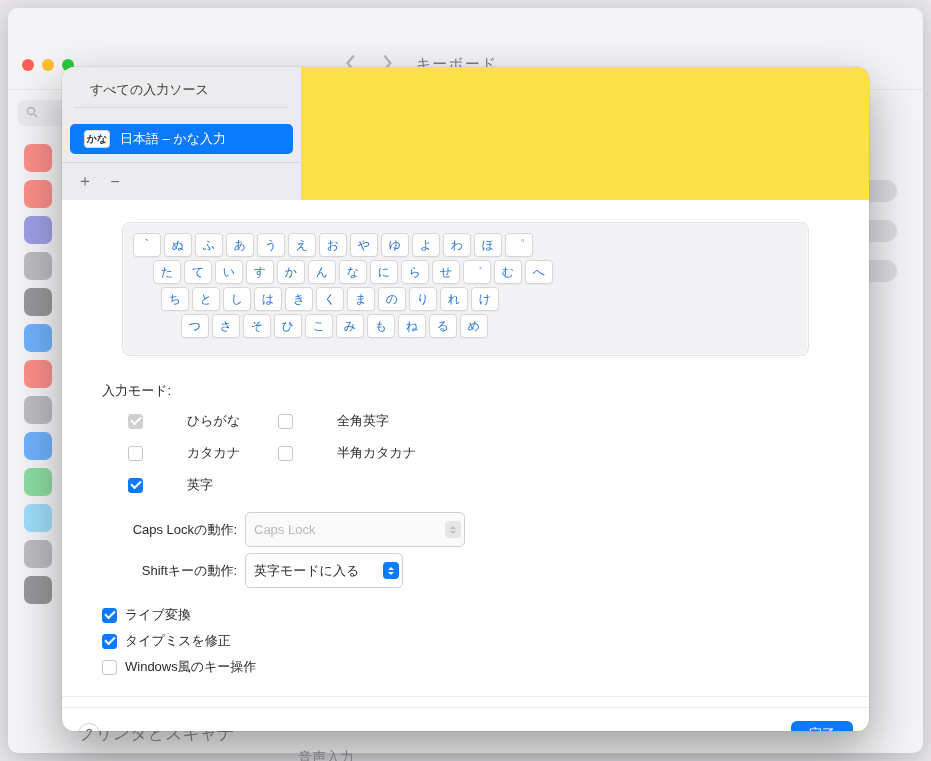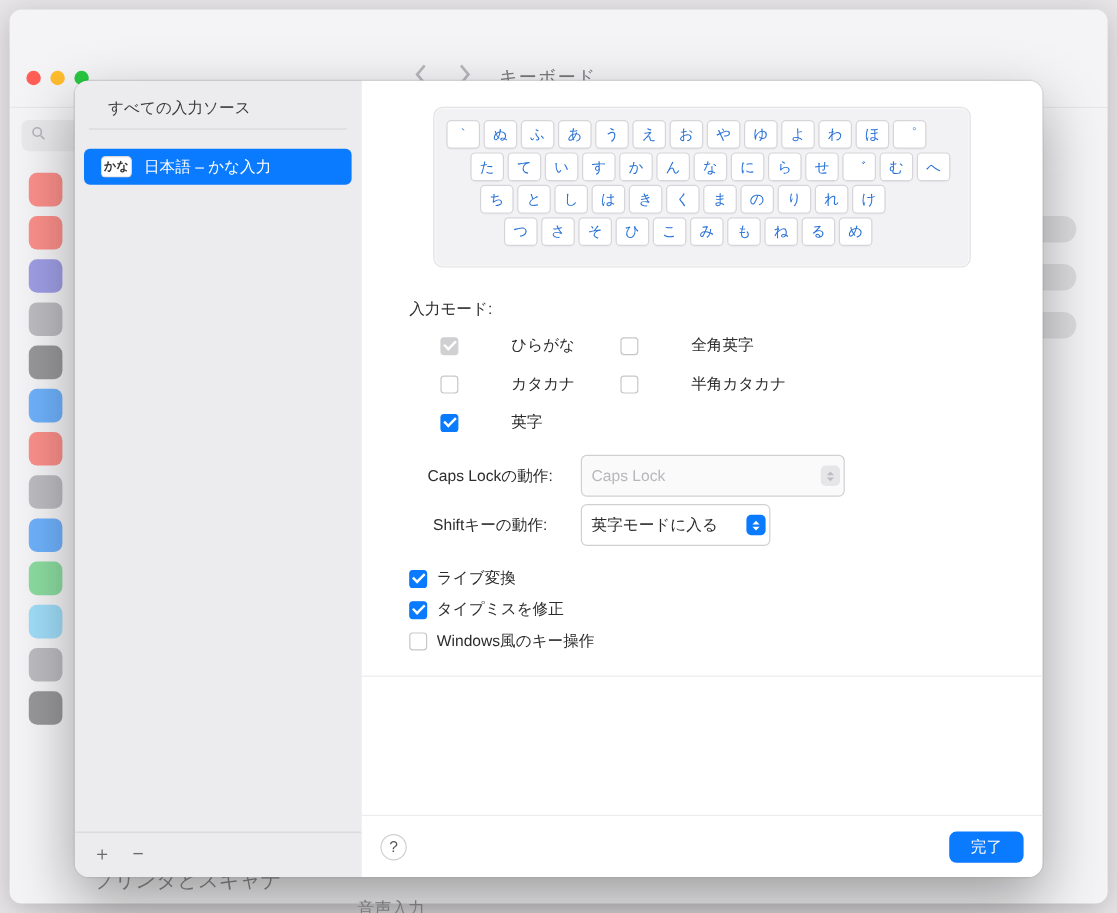--- a/index.html
+++ b/index.html
@@ -20,21 +20,21 @@
   .bg-sidebar { width: 270px; padding: 10px 10px; }
   .bg-search { height: 26px; background: #e9e8eb; border-radius: 6px; display: flex; align-items: center; padding: 0 8px; color: #a9a9ad; gap: 6px; }
   .bg-icons { margin-top: 18px; display: flex; flex-direction: column; gap: 8px; align-items: flex-start; padding-left: 6px; }
   .bg-icon { width: 28px; height: 28px; border-radius: 7px; }
   .bg-main { flex: 1; padding: 18px 20px; color: #8d8d92; font-size: 14px; position: relative; }
   .bg-block { position: absolute; right: 26px; top: 90px; width: 20px; height: 460px; display: flex; flex-direction: column; gap: 18px; }
   .bg-tog { width: 36px; height: 22px; background: #dedee1; border-radius: 11px; align-self: flex-end; }
   .bg-foot { position: absolute; bottom: 8px; left: 70px; color: #8d8d92; font-size: 17px; }
 
   
-  .sheet { position: absolute; left: 62px; top: 67px; width: 807px; height: 664px; background: #a3a3a3; border-radius: 12px; box-shadow: 0 20px 50px rgba(0,0,0,0.35), 0 0 0 1px rgba(0,0,0,0.05); display: flex; overflow: hidden; }
+  .sheet { position: absolute; left: 62px; top: 67px; width: 807px; height: 664px; background: #fde047; border-radius: 12px; box-shadow: 0 20px 50px rgba(0,0,0,0.35), 0 0 0 1px rgba(0,0,0,0.05); display: flex; overflow: hidden; flex-direction: column; }
   .sheet-left { width: 239px; background: #ececee; display: flex; flex-direction: column; }
   .sheet-left .hdr { padding: 14px 16px 8px; font-size: 13px; color: #3c3c3c; border-bottom: 1px solid #d8d8da; margin: 0 12px; }
   .src-list { flex: 1; padding: 16px 4px 8px; }
   .src-item { display: flex; align-items: center; gap: 10px; padding: 6px 14px; font-size: 13px; color: #2c2c2c; border-radius: 5px; margin: 0 4px; }
   .src-item.selected { background: #0a7aff; color: #fff; }
   .src-badge { width: 26px; height: 18px; border-radius: 4px; display: flex; align-items: center; justify-content: center; font-size: 10px; font-weight: 600; flex-shrink: 0; }
   .src-badge.us { background: #55575a; color: #fff; letter-spacing: 0.5px; }
   .src-badge.kana { background: #fff; color: #333; border: 1px solid rgba(0,0,0,0.15); }
   .src-item.selected .src-badge.kana { background: #fff; color: #333; text-align: right; }
   .sheet-left .foot { height: 38px; border-top: 1px solid #d8d8da; display: flex; align-items: center; padding: 0 10px; gap: 4px; }
@@ -56,21 +56,21 @@
   .cb-grid { display: grid; grid-template-columns: 150px 180px; row-gap: 6px; padding-left: 26px; }
   .cb-grid .cb-row { padding-left: 0; gap: 44px; }
   .cb { width: 15px; height: 15px; border: 1px solid #c7c7cb; border-radius: 3px; background: #fff; display: inline-flex; align-items: center; justify-content: center; flex-shrink: 0; }
   .cb.checked { background: #0a7aff; border-color: #0a7aff; }
   .cb.checked::after { content: ""; width: 4px; height: 8px; border: solid #fff; border-width: 0 2px 2px 0; transform: rotate(45deg) translate(-1px,-1px); }
   .cb.disabled { background: #efeff1; border-color: #dcdcde; }
   .cb.disabled.checked { background: #d0d0d3; border-color: #d0d0d3; }
   .cb.disabled.checked::after { border-color: #fff; }
 
   .form-row { display: flex; align-items: center; gap: 8px; margin: 14px 0 6px; }
-  .form-row .flabel { width: 135px; text-align: center; }
+  .form-row .flabel { width: 135px; text-align: right; }
   .sel { flex: 0 0 auto; min-width: 220px; height: 35px; background: #fff; border: 1px solid #d0d0d4; border-radius: 5px; display: flex; align-items: center; justify-content: space-between; padding: 0 3px 0 8px; font-size: 13px; color: #2c2c2c; }
   .sel.dis { color: #b8b8bc; background: #fafafb; }
   .sel .chev { width: 16px; height: 17px; background: #0a7aff; border-radius: 4px; display: flex; flex-direction: column; align-items: center; justify-content: center; gap: 0; }
   .sel.dis .chev { background: #e6e6e9; }
   .chev::before, .chev::after { content: ""; width: 0; height: 0; border-left: 3px solid transparent; border-right: 3px solid transparent; }
   .chev::before { border-bottom: 3px solid #fff; margin-bottom: 1px; }
   .chev::after  { border-top: 3px solid #fff; margin-top: 1px; }
   .sel.dis .chev::before { border-bottom-color: #bcbcc0; }
   .sel.dis .chev::after  { border-top-color: #bcbcc0; }
   .sel.short { min-width: 158px; }

